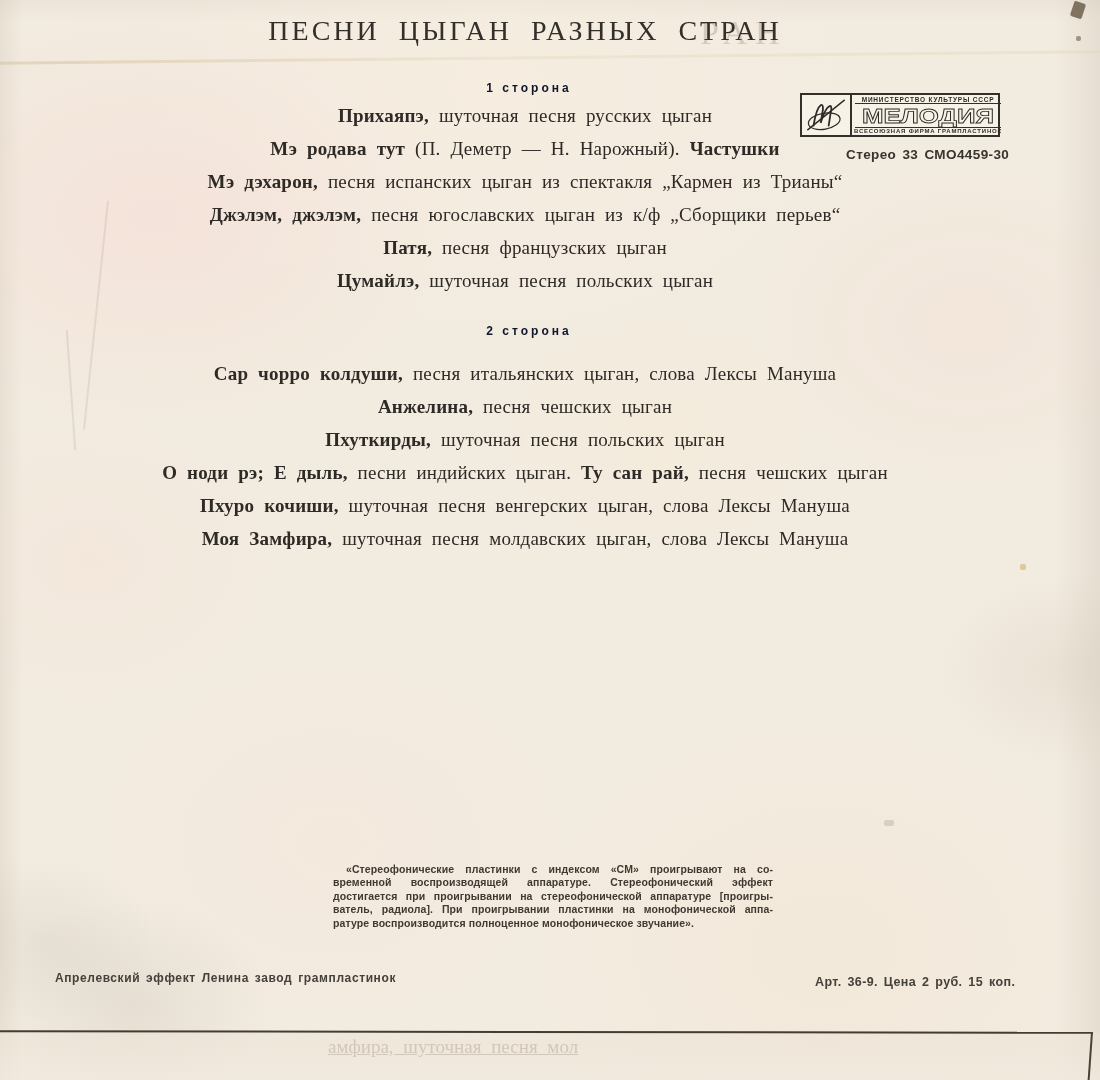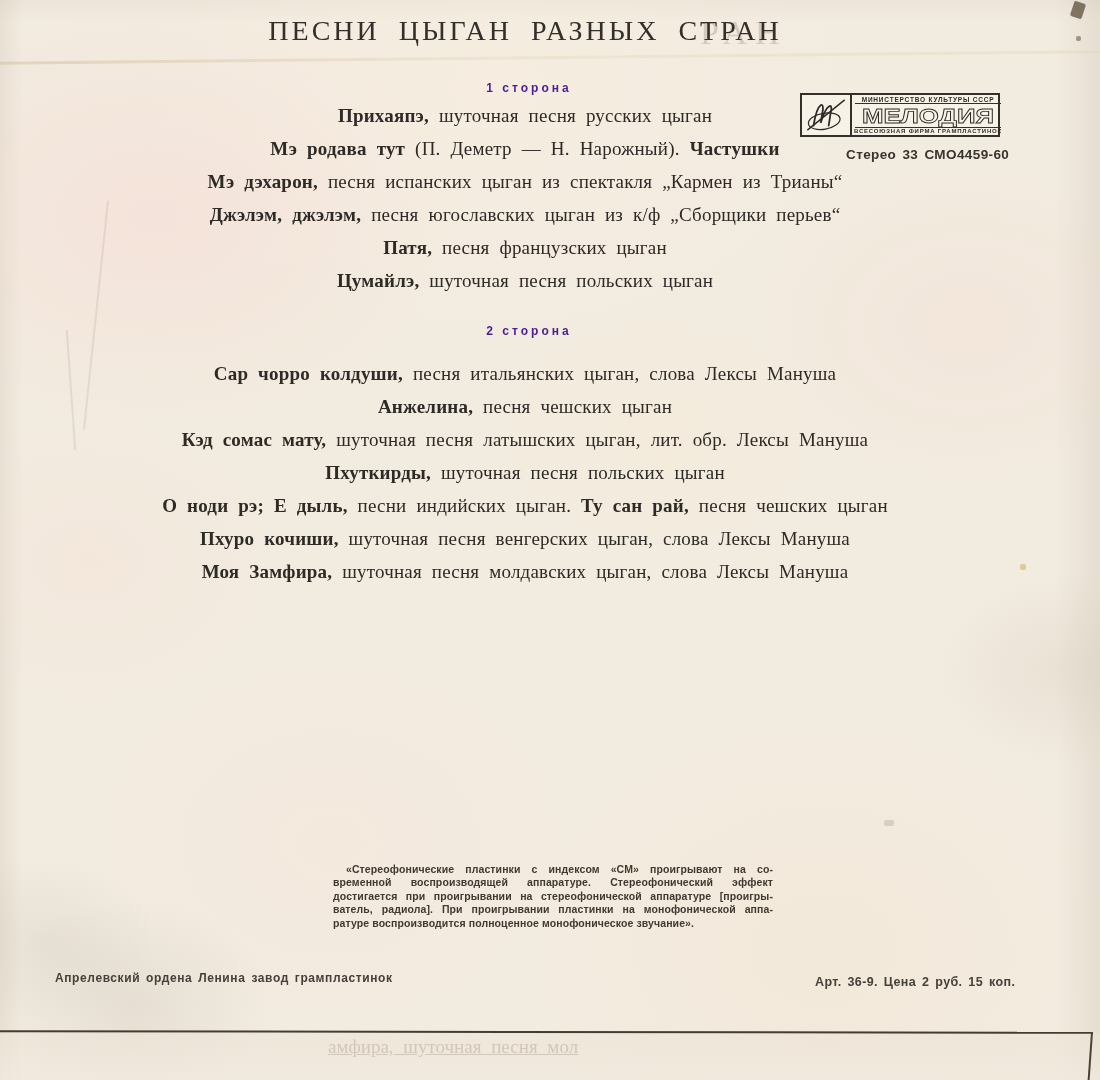--- a/index.html
+++ b/index.html
@@ -100,21 +100,21 @@
     letter-spacing:2px;word-spacing:12px;color:#2c2824;
   }
   .album-title{
     margin:15px 0 0;
     font:400 28px/32px "Liberation Serif", serif;
     letter-spacing:3px;word-spacing:9px;color:#33302b;
   }
   .side-header{
     margin:33px 0 0;
     font:700 12px/16px "Liberation Sans", sans-serif;
-    letter-spacing:3px;color:#4c1d95;padding-left:8px;
+    letter-spacing:3px;color:#0f172a;padding-left:8px;
   }
   .side-header.second{margin-top:31px;}
   .tracks{margin-top:9px;}
   .tracks.second{margin-top:24px;}
   .track{
     font:400 19px/22px "Liberation Serif", serif;
     word-spacing:5px;letter-spacing:.2px;margin-bottom:11px;color:#2e2a26;
   }
   .track .b{font-weight:700;}
 
@@ -167,56 +167,55 @@
       <div class="logo-tiny">МИНИСТЕРСТВО КУЛЬТУРЫ СССР</div>
       <div class="logo-divider"></div>
       <svg class="brand-svg" width="138" height="22" viewBox="0 0 138 22">
         <text x="69" y="18" text-anchor="middle" textLength="132" lengthAdjust="spacingAndGlyphs" font-family="Liberation Sans, sans-serif" font-size="20" font-weight="bold" fill="none" stroke="#2f2b26" stroke-width="0.8">МЕЛОДИЯ</text>
       </svg>
       <div class="logo-divider"></div>
       <div class="logo-tiny" style="font-size:6px;">ВСЕСОЮЗНАЯ ФИРМА ГРАМПЛАСТИНОК</div>
     </div>
   </div>
 
-  <div class="catalog">Стерео 33 СМО4459-60</div>
+  <div class="catalog">Стерео 33 СМО4459-30</div>
 
   <div class="text-col">
     <div class="album-title">ПЕСНИ ЦЫГАН РАЗНЫХ СТРАН</div>
 
     <div class="side-header">1 сторона</div>
     <div class="tracks">
       <div class="track"><span class="b">Прихаяпэ,</span><span> шуточная песня русских цыган</span></div>
       <div class="track"><span class="b">Мэ родава тут</span><span> (П. Деметр — Н. Нарожный). </span><span class="b">Частушки</span></div>
       <div class="track"><span class="b">Мэ дэхарон,</span><span> песня испанских цыган из спектакля „Кармен из Трианы“</span></div>
       <div class="track"><span class="b">Джэлэм, джэлэм,</span><span> песня югославских цыган из к/ф „Сборщики перьев“</span></div>
       <div class="track"><span class="b">Патя,</span><span> песня французских цыган</span></div>
       <div class="track"><span class="b">Цумайлэ,</span><span> шуточная песня польских цыган</span></div>
     </div>
 
     <div class="side-header second">2 сторона</div>
     <div class="tracks second">
       <div class="track"><span class="b">Сар чорро колдуши,</span><span> песня итальянских цыган, слова Лексы Мануша</span></div>
       <div class="track"><span class="b">Анжелина,</span><span> песня чешских цыган</span></div>
-      <div class="track"><span class="b">Кэд сомас мату,</span><span> шуточная песня латышских цыган, лит. обр. Лексы Мануша</span></div>
       <div class="track"><span class="b">Пхуткирды,</span><span> шуточная песня польских цыган</span></div>
       <div class="track"><span class="b">О ноди рэ; Е дыль,</span><span> песни индийских цыган. </span><span class="b">Ту сан рай,</span><span> песня чешских цыган</span></div>
       <div class="track"><span class="b">Пхуро кочиши,</span><span> шуточная песня венгерских цыган, слова Лексы Мануша</span></div>
       <div class="track"><span class="b">Моя Замфира,</span><span> шуточная песня молдавских цыган, слова Лексы Мануша</span></div>
     </div>
   </div>
 
   <div class="fine-print">
     <div class="fp-line first">«Стереофонические пластинки с индексом «СМ» проигрывают на со-</div>
     <div class="fp-line">временной воспроизводящей аппаратуре. Стереофонический эффект</div>
     <div class="fp-line">достигается при проигрывании на стереофонической аппаратуре [проигры-</div>
     <div class="fp-line">ватель, радиола]. При проигрывании пластинки на монофонической аппа-</div>
     <div class="fp-line last">ратуре воспроизводится полноценное монофоническое звучание».</div>
   </div>
 
-  <div class="factory">Апрелевский ордена Ленина завод грампластинок</div>
+  <div class="factory">Апрелевский эффект Ленина завод грампластинок</div>
   <div class="price">Арт. 36-9. Цена 2 руб. 15 коп.</div>
 
   <div class="below-fold"></div>
   <div class="ghost-bottom">амфира, шуточная песня мол</div>
   <div class="fold-line-h"></div>
   <div class="fold-line-v"></div>
 
 </div>
 
 </body></html>

